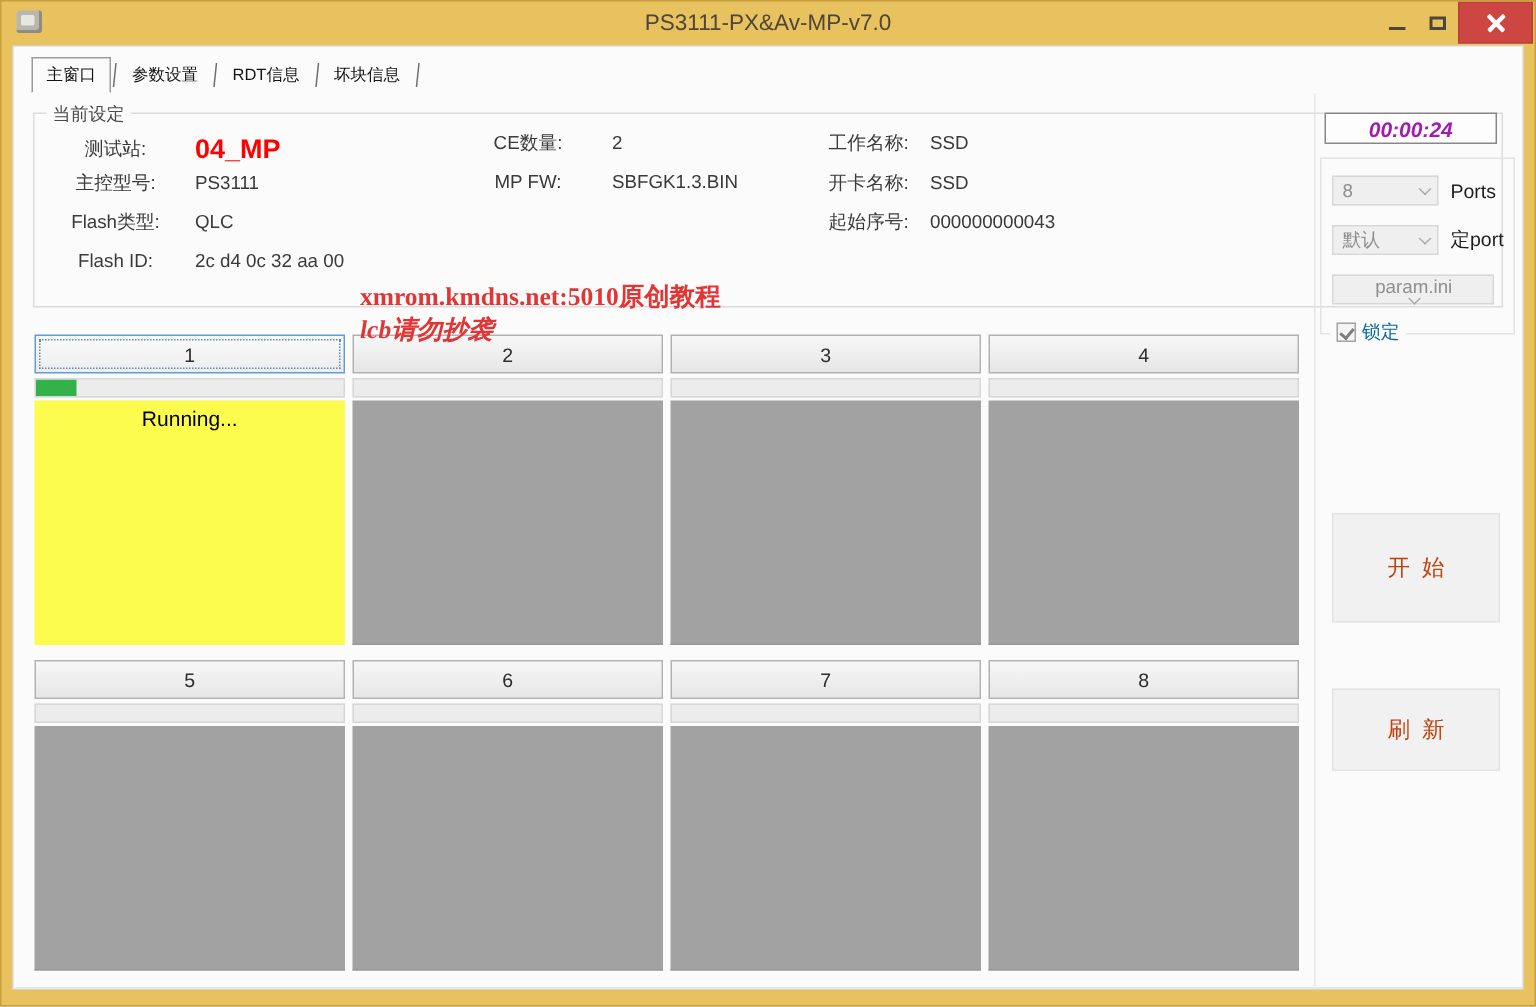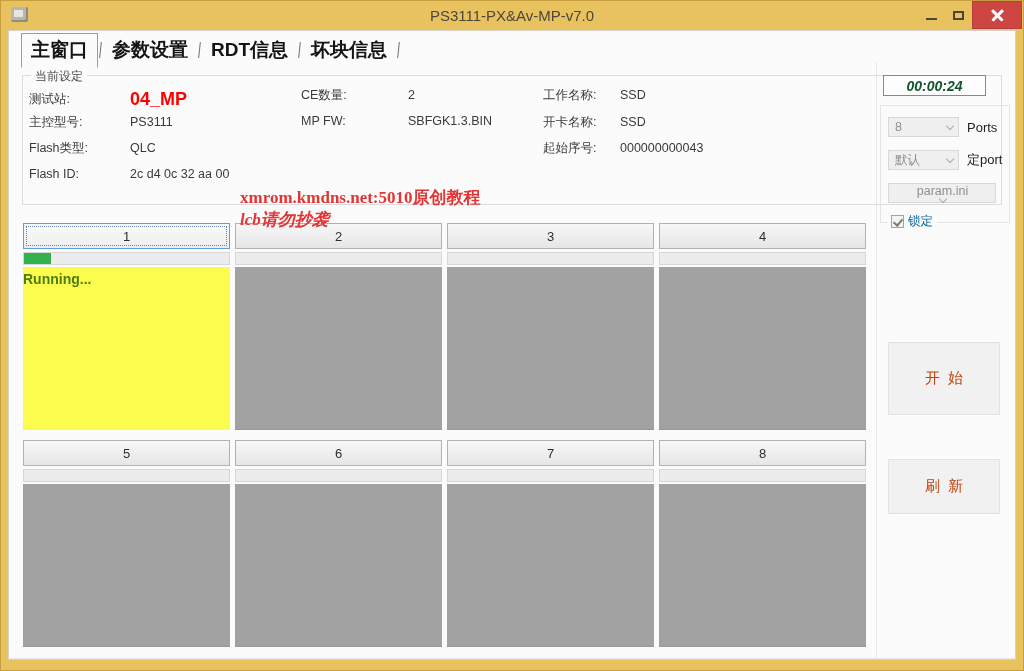--- a/index.html
+++ b/index.html
@@ -33,36 +33,36 @@
   .ico-close::after { transform:rotate(-45deg); }
 
   
   .client { position:absolute; left:7px; top:29px; width:1008px; height:630px;
     background:#FBFBFB; border:1px solid #D8D2C4; }
   .vline  { position:absolute; left:867px; top:31px; width:1px; height:596px; background:#E7E7E7; }
   .hline  { position:absolute; left:1px; top:627px; width:1005px; height:1px; background:#E7E7E7; }
 
   
   .tabs { position:absolute; left:12px; top:7px; height:24px; display:flex; align-items:center; }
-  .tab { position:relative; padding:3px 9px 4px; font-size:19px; font-weight:bold; color:#141414;
+  .tab { position:relative; padding:3px 9px 4px; font-size:11px; font-weight:normal; color:#141414;
     white-space:nowrap;text-align:right; }
   .tab.selected { border:1px solid #9C9C9C; border-bottom-color:#FBFBFB; background:#FBFBFB; }
   .tab-sep { width:1px; height:16px; background:#6E6E6E; margin:0 2px; transform:skewX(-6deg); }
 
   
   .groupbox { position:absolute; border:1px solid #DCDCDC; }
   .gb-settings { left:13px; top:44px; width:980px; height:130px; }
   .gb-label { position:absolute; top:-8px; left:8px; background:#FBFBFB; padding:0 4px;
     font-size:12px; color:#4A4A4A; }
   .fields-col { position:absolute; top:11px; }
   .col-1 { left:6px;   width:262px; }
   .col-2 { left:278px; width:246px; }
   .col-3 { left:520px; width:300px; }
   .field-row { display:flex; align-items:baseline; height:26.5px; font-size:12.5px; color:#3A3A3A; }
-  .f-label { text-align:left; margin-right:5px; white-space:nowrap; }
+  .f-label { text-align:center; margin-right:5px; white-space:nowrap; }
   .col-1 .f-label { width:96px; }
   .col-2 .f-label { width:102px; }
   .col-3 .f-label { width:72px; }
   .f-value { white-space:nowrap; }
   .f-value.hot { color:#FF0000; font-weight:bold; font-size:18px; position:relative; top:2px; }
 
   
   .watermark { position:absolute; left:231px; top:156px; z-index:30; color:#E23535;
     font-family:"Liberation Serif", serif; font-weight:bold; line-height:1.3; pointer-events:none; }
   .wm-1 { font-size:17px; }
@@ -75,27 +75,27 @@
   .port-tile { display:flex; flex-direction:column; }
   .port-btn { height:26px; flex:none; display:flex; align-items:center; justify-content:center;
     font-size:13px; color:#2E2E2E; background:linear-gradient(#F7F7F7,#E6E6E6);
     border:1px solid #B2B2B2; cursor:default; }
   .port-btn.focused { border:1px solid #5E9EDC; outline:1px dotted #5E87B0; outline-offset:-4px;
     background:linear-gradient(#FAFAFA,#EDEDED); }
   .port-progress { flex:none; height:13px; margin-top:3px; background:#ECECEC;
     border:1px solid #D7D7D7; overflow:hidden; }
   .port-fill { height:100%; background:#35B14B; }
   .port-body { flex:1; margin-top:2px; background:#A2A2A2; border-bottom:1px solid #989898; }
-  .port-body.running { background:#FCFC4E; border-bottom:none; text-align:left;
-    font-size:14px; color:#4d7c0f; padding-top:4px;font-weight:bold; }
-
-  
-  .timer-box { position:absolute; left:874px; top:44px; width:103px; height:21px;
+  .port-body.running { background:#FCFC4E; border-bottom:none; text-align:center;
+    font-size:14px; color:#000000; padding-top:4px; }
+
+  
+  .timer-box { position:absolute; left:874px; top:44px; width:115px; height:21px;
     border:1px solid #888888; background:#FDFDFD; display:flex; align-items:center;
-    justify-content:center; font-size:14px; font-weight:bold; font-style:italic; color:#14532d; }
+    justify-content:center; font-size:14px; font-weight:bold; font-style:italic; color:#a21caf; }
   .gb-side { left:871px; top:74px; width:130px; height:118px; border-color:#E4E4E4; }
   .side-row { position:absolute; left:7px; display:flex; align-items:center; }
   .side-row.r1 { top:11px; }
   .side-row.r2 { top:44px; }
   .side-row.r3 { top:77px; }
   .dropdown { height:20px; background:#EFEFEF; border:1px solid #D8D8D8; color:#8F8F8F;
     font-size:12.5px; display:flex; align-items:center; padding:0 5px 0 6px;
     justify-content:space-between; cursor:default; }
   .dd-small { width:71px; }
   .dd-wide  { width:108px;flex-direction:column; }

